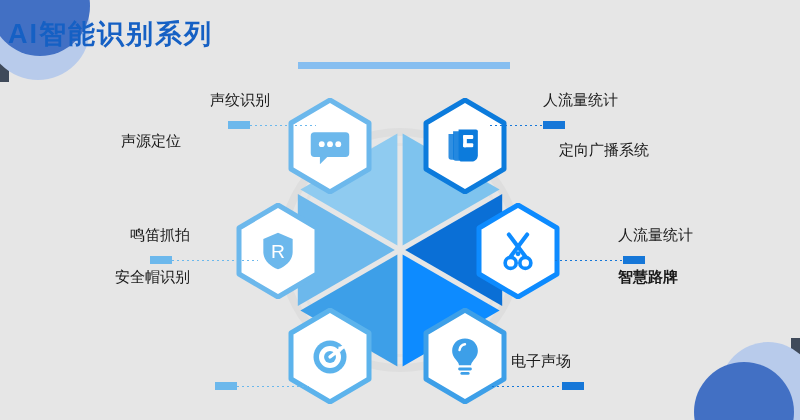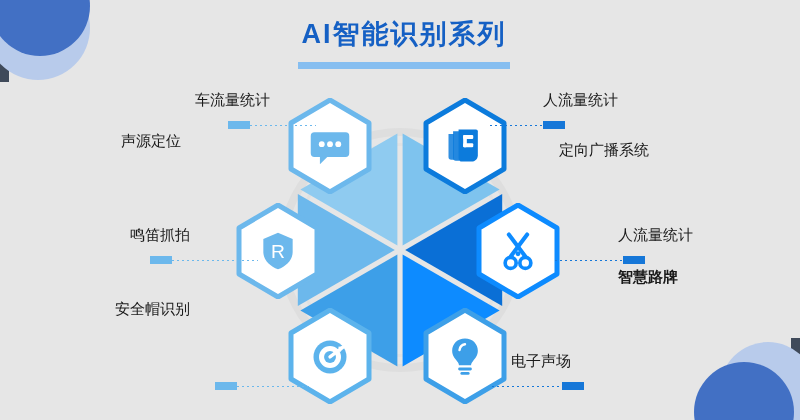--- a/index.html
+++ b/index.html
@@ -21,21 +21,21 @@
 
   .blob { position: absolute; border-radius: 50%; }
   .blob.pale-tl { left: -14px; top: -24px; width: 104px; height: 104px; background: #b8cbeb; }
   .blob.blue-tl { left: -10px; top: -44px; width: 100px; height: 100px; background: #4270c4; }
   .blob.pale-br { right: -16px; bottom: -18px; width: 96px; height: 96px; background: #b8cbeb; }
   .blob.blue-br { right: 6px;  bottom: -42px; width: 100px; height: 100px; background: #4270c4; }
 
   
   .title-wrap {
     position: absolute; top: 16px; left: 8px; right: 0;
-    text-align: center;
+    text-align: left;
   }
   .title {
     font-size: 27px; font-weight: bold; color: #1560c4;
     letter-spacing: 2px; line-height: 36px;
   }
   .title-rule {
     width: 212px; height: 7px; background: #86bef0;
     margin: 10px auto 0;
   }
 
@@ -194,33 +194,33 @@
       </svg>
       <span class="glyph">
         <svg viewBox="0 0 48 48">
           <path d="M24 4 L40 11 v14c0 9-7 15.5-16 19-9-3.5-16-10-16-19V11z" fill="#6cb8ec"></path>
           <text x="24" y="32" text-anchor="middle" font-family="Liberation Sans, sans-serif" font-size="21" fill="#ffffff">R</text>
         </svg>
       </span>
     </div>
   </div>
 
-  <div class="label l" style="left:0; width:270px; top:90px;">车流量统计</div>
+  <div class="label l" style="left:0; width:270px; top:90px;">声纹识别</div>
   <div class="conn" style="left:228px; top:121px; width:88px; color:#6cb8ec;">
     <span class="tick" style="background:#6cb8ec;"></span>
     <span class="dots"></span>
   </div>
   <div class="label l" style="left:16px; width:270px; top:131px;text-align:center;">声源定位</div>
 
   <div class="label l" style="left:0; width:190px; top:225px;">鸣笛抓拍</div>
   <div class="conn" style="left:150px; top:256px; width:108px; color:#6cb8ec;">
     <span class="tick" style="background:#6cb8ec;"></span>
     <span class="dots"></span>
   </div>
-  <div class="label l" style="left:0; width:190px; top:267px;margin-top:32px;">安全帽识别</div>
+  <div class="label l" style="left:0; width:190px; top:267px;">安全帽识别</div>
 
   <div class="conn" style="left:215px; top:382px; width:95px; color:#6cb8ec;">
     <span class="tick" style="background:#6cb8ec;"></span>
     <span class="dots"></span>
   </div>
 
   <div class="label r" style="left:543px; top:90px;">人流量统计</div>
   <div class="conn rev" style="left:490px; top:121px; width:75px; color:#1677d8;">
     <span class="tick" style="background:#1677d8;"></span>
     <span class="dots"></span>

